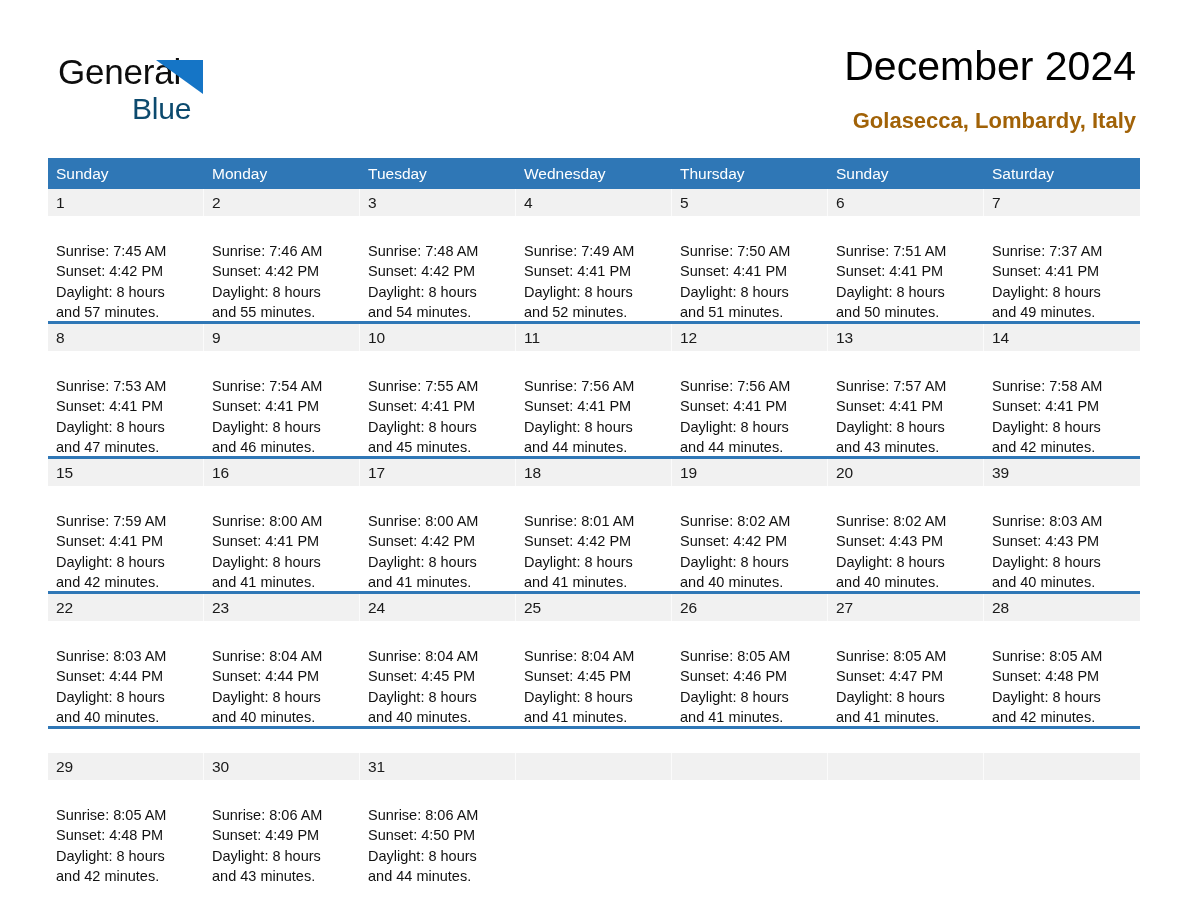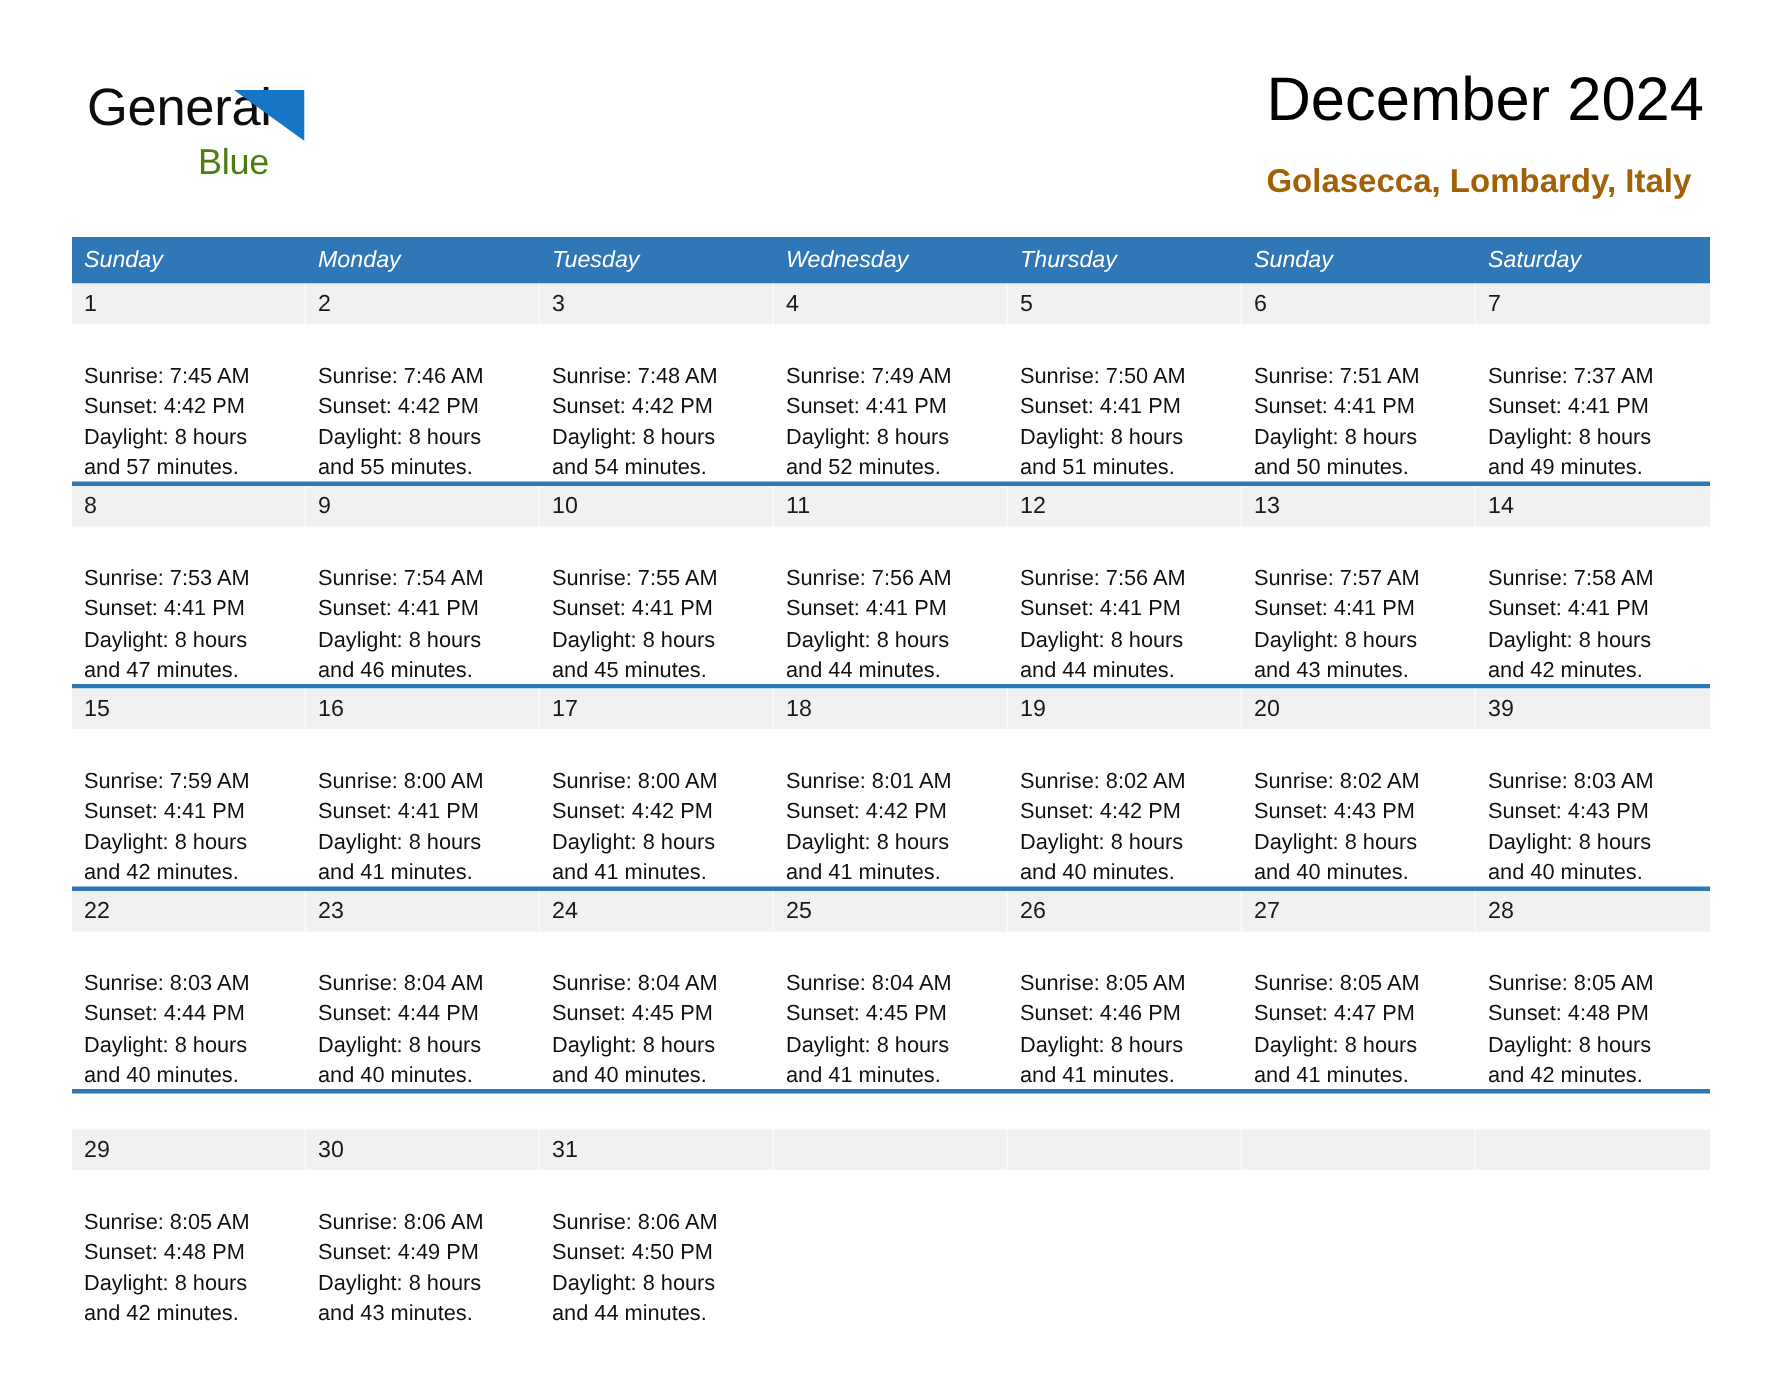--- a/index.html
+++ b/index.html
@@ -50,31 +50,31 @@
     position: absolute;
     left: 98px;
     top: 8px;
     width: 47px;
     height: 34px;
   }
   .logo-blue {
     position: absolute;
     left: 74px;
     top: 37px;
-    font-size: 24px;
+    font-size: 30px;
     line-height: 40px;
-    color: #4d7c0f;
+    color: #0c4a6e;
     letter-spacing: -0.2px;
   }
 
   .title-block {
     position: absolute;
     right: 4px;
     top: 0px;
-    text-align: left;
+    text-align: right;
   }
   .cal-title {
     font-size: 41px;
     line-height: 52px;
     color: #000000;
     font-weight: normal;
     margin: 0;
     white-space: nowrap;
   }
   .cal-subtitle {
@@ -90,21 +90,20 @@
   .calendar {
     position: absolute;
     left: 48px;
     top: 158px;
     width: 1092px;
   }
   .weekday-row {
     display: flex;
     background: #2f77b6;
     height: 31px;
-    font-style: italic;
   }
   .weekday-cell {
     flex: 1 1 0;
     min-width: 0;
     color: #ffffff;
     font-size: 15.5px;
     line-height: 31px;
     padding-left: 8px;
     box-sizing: border-box;
     white-space: nowrap;

